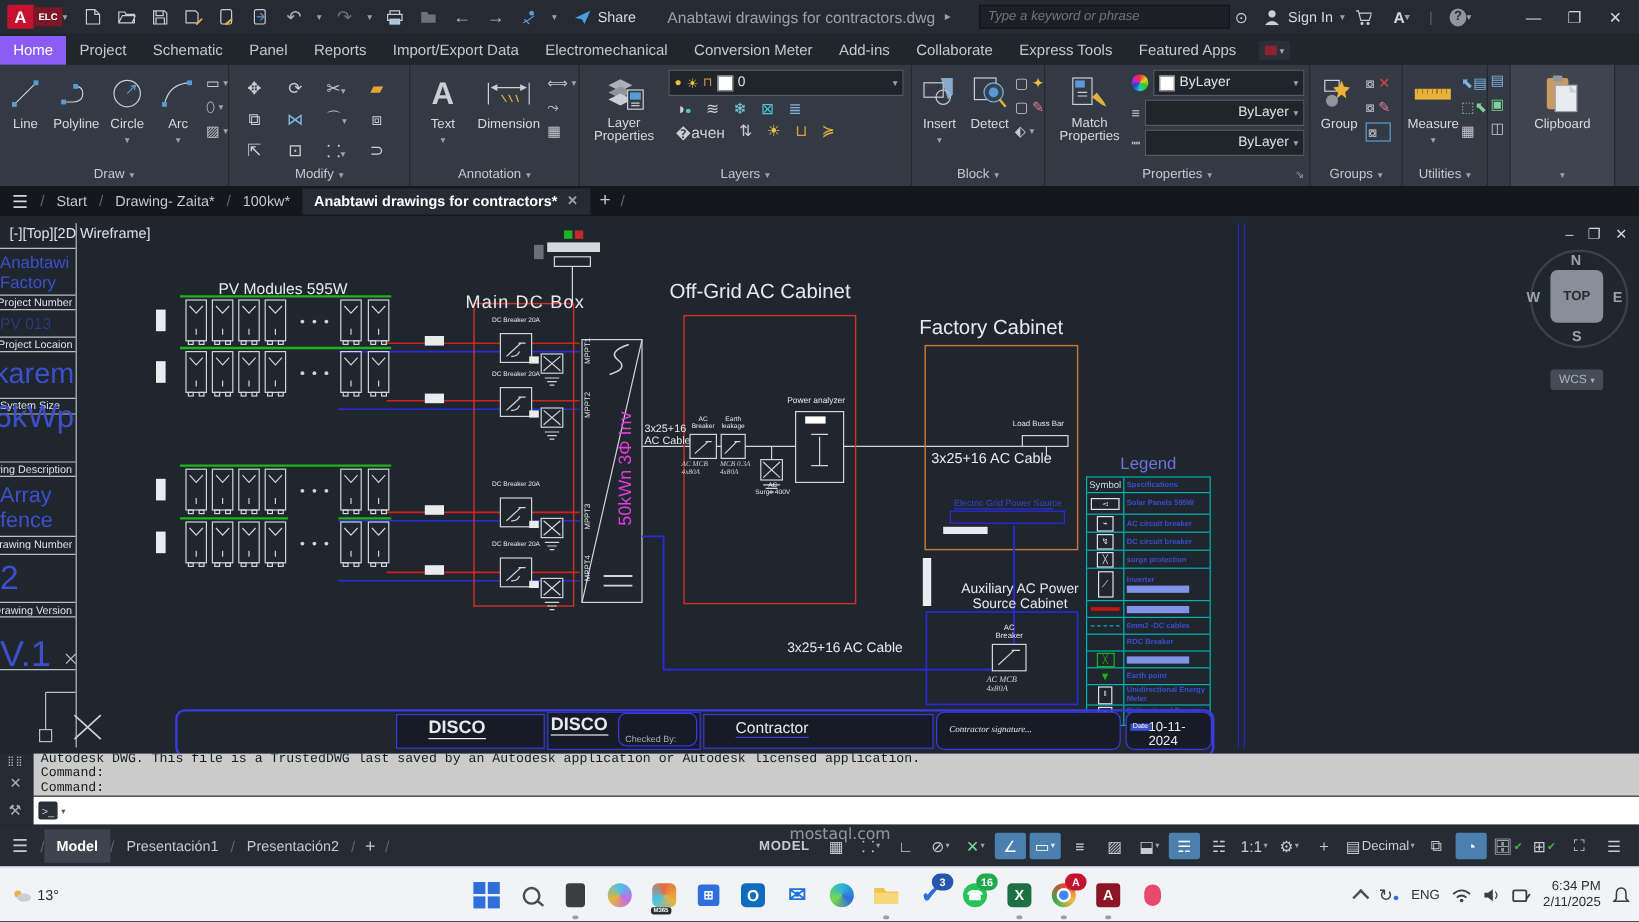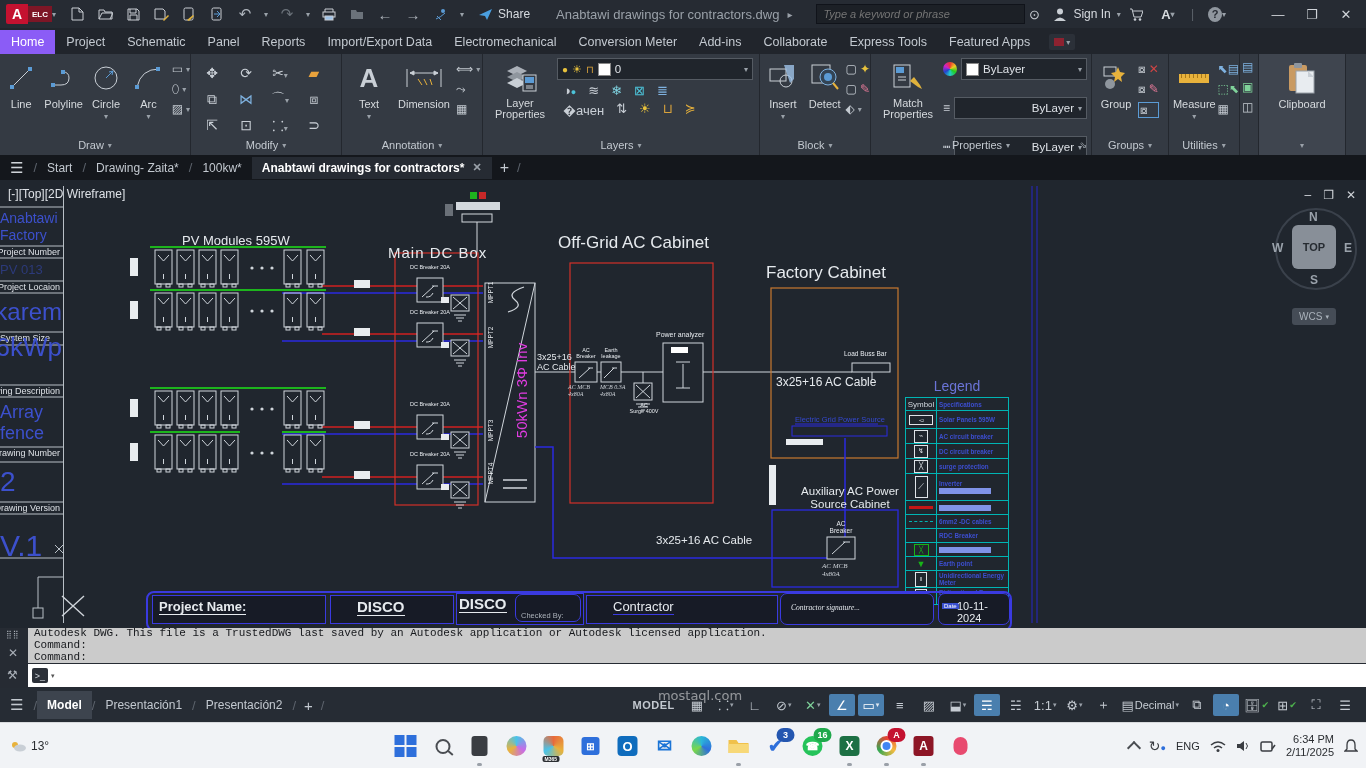--- a/index.html
+++ b/index.html
@@ -478,21 +478,21 @@
           <span class="bicon">
               <svg width="32" height="30">
                 <rect x="2" y="2" width="16" height="22" fill="none" stroke="#c9cfd6"></rect>
                 <rect x="4" y="4" width="8" height="6" fill="#5b9bd5"></rect>
                 <path d="M6 14 h8 m-8 3 h8" stroke="#c9cfd6"></path>
                 <path d="M18 18 l8 6 4 2 -2 -4 -6 -8 z" fill="#e0b23c"></path>
               </svg>
             </span>
           <span style="text-align:center;line-height:11px;">Match Properties</span>
         </div>
-        <div style="display:flex;flex-direction:column;gap:17px;margin-left:2px;flex:1;padding-right:4px;">
+        <div style="display:flex;flex-direction:column;gap:3px;margin-left:2px;flex:1;padding-right:4px;">
           <div style="display:flex;align-items:center;gap:4px;">
             <span class="colorwheel"></span>
             <div class="combo" style="flex:1;">
               <span class="swatch"></span>
               <span>ByLayer</span>
               <span class="dd">▾</span>
             </div>
           </div>
           <div style="display:flex;align-items:center;gap:4px;">
             <span style="color:#c9cfd6;font-size:12px;">≡</span>
@@ -945,23 +945,20 @@
         <div class="lrow" style="height:16px;">
           <div class="lsym">
               <span class="symbox" style="width:10px;height:13px;font-size:6px;">‖</span>
             </div>
           <div class="llab">Bidirectional Energy Meter</div>
         </div>
       </div>
     </div>
 
     <div class="abs" style="left:146px;top:411px;width:862px;height:36px;border:2px solid #3a3ae0;border-radius:8px;"></div>
-    <div class="strip-box" style="left:152px;top:415px;width:172px;height:27px;">
-      <span class="cadwhite" style="position:absolute;left:6px;top:3px;font-size:13px;font-weight:bold;border-bottom:1px solid #e6eaee;">Project Name:</span>
-    </div>
     <div class="strip-box" style="left:330px;top:415px;width:122px;height:27px;">
       <span class="cadwhite" style="position:absolute;left:26px;top:2px;font-size:15px;font-weight:bold;border-bottom:1px solid #e6eaee;">DISCO</span>
     </div>
     <div class="strip-box" style="left:456px;top:413px;width:126px;height:30px;">
       <span class="cadwhite" style="position:absolute;left:2px;top:1px;font-size:15px;font-weight:bold;border-bottom:1px solid #e6eaee;">DISCO</span>
       <span style="position:absolute;left:58px;top:0;width:64px;height:26px;border:1px solid #3a3ae0;border-radius:7px;"></span>
       <span style="position:absolute;left:64px;top:17px;font-size:7.5px;color:#aab0b8;">Checked By:</span>
     </div>
     <div class="strip-box strip-round" style="left:780px;top:413px;width:152px;height:30px;">
       <span class="cadwhite it" style="position:absolute;left:10px;top:9px;font-size:7.5px;">Contractor signature...</span>

